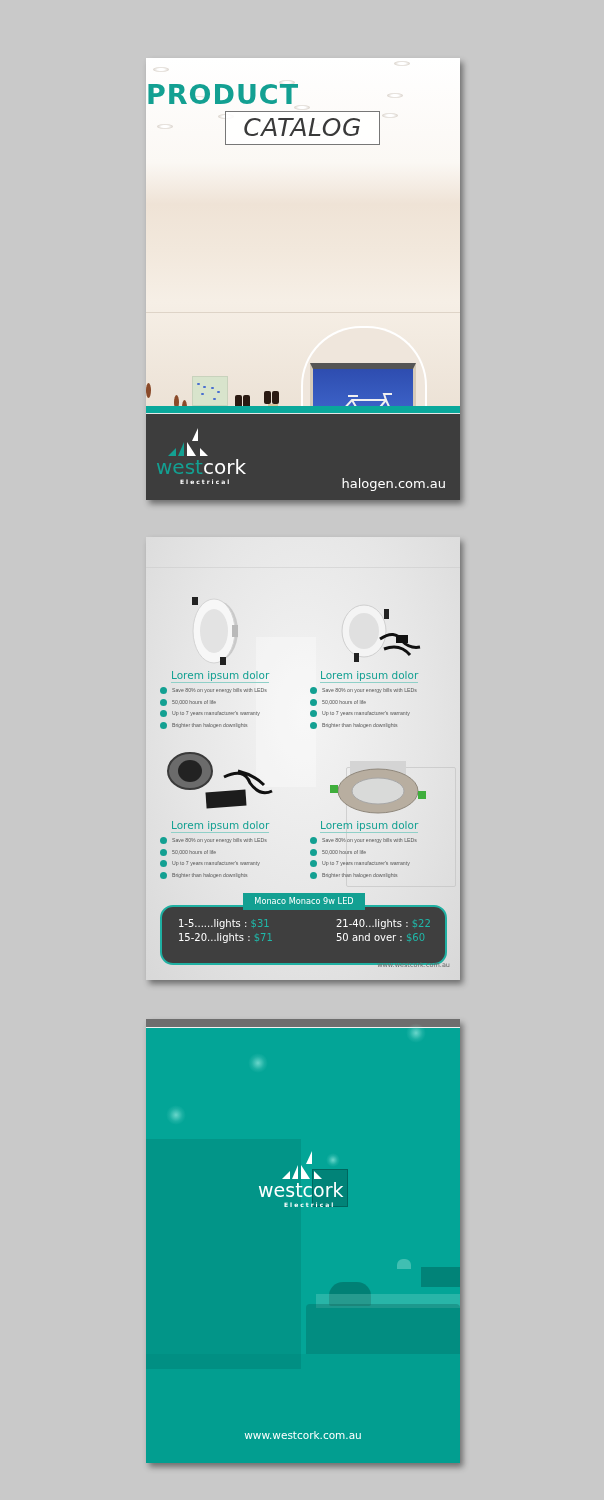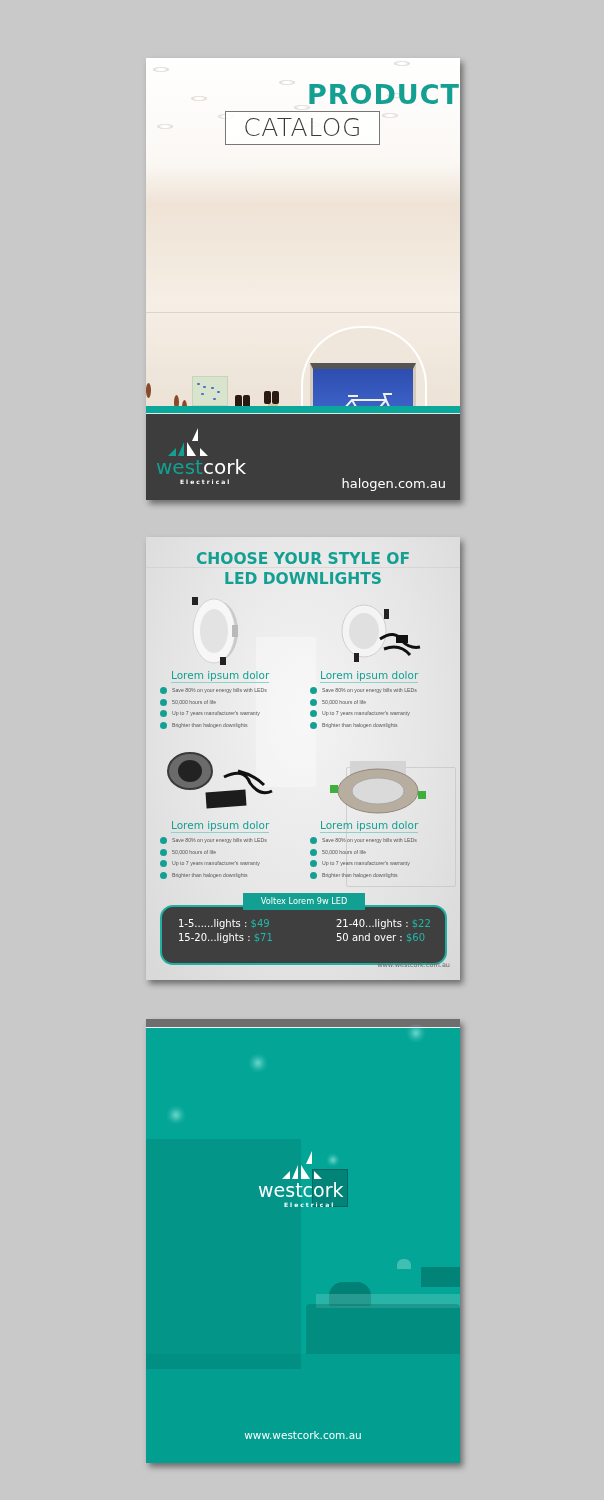--- a/index.html
+++ b/index.html
@@ -28,26 +28,26 @@
   .mapboard { position: absolute; left: 46px; top: 318px; width: 36px; height: 30px; background: #d8e4cc; border: 1px solid #c8d2bc; }
   .mapdot { position: absolute; width: 3px; height: 2px; background: #4a6fd0; border-radius: 1px; }
   .hanging { position: absolute; width: 5px; height: 15px; background: #8a4a2a; border-radius: 50%; }
   .monitor { position: absolute; left: 0; top: 370px; width: 24px; height: 20px; background: #1c1c1c; }
   .floorbase { position: absolute; left: 0; top: 396px; width: 314px; height: 12px; background: #4b4134; }
 
   .teal-band { position: absolute; left: 0; top: 348px; width: 314px; height: 7px; background: #0aa89b; }
   .white-sep { position: absolute; left: 0; top: 355px; width: 314px; height: 1px; background: #e6e6e6; }
   .p1-footer { position: absolute; left: 0; top: 356px; width: 314px; height: 86px; background: #3d3d3d; }
 
-  .p1-title { position: absolute; left: 0; top: 22px; width: 314px; text-align: right;
+  .p1-title { position: absolute; left: 0; top: 22px; width: 314px; text-align: left;
     font-family: "DejaVu Sans", sans-serif; font-weight: bold; font-size: 27px; letter-spacing: 1px;
     color: #13a092; line-height: 30px; }
   .p1-subtitle-box { position: absolute; left: 79px; top: 53px; width: 155px; height: 34px;
     border: 1px solid #777; background: rgba(255,255,255,0.85); text-align: center; }
-  .p1-subtitle { font-family: "DejaVu Sans", sans-serif; font-size: 25px; color: #3a3a3a; line-height: 32px; letter-spacing: 0.5px; font-weight: 300; }
+  .p1-subtitle { font-family: "DejaVu Sans", sans-serif; font-size: 25px; color: #3a3a3a; line-height: 32px; letter-spacing: 0.5px; font-weight: 300; font-style: italic; }
 
   .logo { position: absolute; }
   .logo-mark { position: absolute; left: 0; top: 0; width: 46px; height: 28px; }
   .logo-word { position: absolute; white-space: nowrap; font-family: "DejaVu Sans", sans-serif; }
   .logo-sub { position: absolute; white-space: nowrap; font-family: "DejaVu Sans", sans-serif; font-weight: bold; letter-spacing: 2px; }
 
   .p1-url { position: absolute; right: 14px; top: 62px; font-size: 13px; color: #ffffff;
     font-family: "DejaVu Sans", sans-serif; }
 
   
@@ -168,24 +168,20 @@
     </div>
     <div class="p1-url">halogen.com.au</div>
   </div>
 </div>
 
 <div class="page" id="page2">
   <div class="p2-bgdetail" style="left:0;top:30px;width:314px;height:1px;border:none;background:rgba(200,200,200,0.5)"></div>
   <div class="p2-bgdetail" style="left:200px;top:230px;width:110px;height:120px;border-radius:2px"></div>
   <div class="p2-bgdetail" style="left:110px;top:100px;width:60px;height:150px;border:none;background:rgba(255,255,255,0.35)"></div>
 
-  <div class="p2-title">
-    <div>CHOOSE YOUR STYLE OF</div>
-    <div>LED DOWNLIGHTS</div>
-  </div>
 
   <div class="product" style="left:0;top:0">
     <svg class="product-img" style="left:42px;top:58px" width="58" height="72" viewBox="0 0 58 72">
       <ellipse cx="30" cy="36" rx="20" ry="30" fill="#c9c9c9"></ellipse>
       <ellipse cx="26" cy="36" rx="21" ry="32" fill="#f7f7f7" stroke="#d4d4d4"></ellipse>
       <ellipse cx="26" cy="36" rx="14" ry="22" fill="#e3e3e3"></ellipse>
       <rect x="44" y="30" width="6" height="12" fill="#b9b9b9"></rect>
       <rect x="4" y="2" width="6" height="8" fill="#222"></rect>
       <rect x="32" y="62" width="6" height="8" fill="#222"></rect>
     </svg>
@@ -243,23 +239,23 @@
     <div class="prod-heading" style="left:10px;top:282px">Lorem ipsum dolor</div>
     <ul class="bullets" style="left:0;top:299px">
       <li><span class="dot"></span><span>Save 80% on your energy bills with LEDs</span></li>
       <li><span class="dot"></span><span>50,000 hours of life</span></li>
       <li><span class="dot"></span><span>Up to 7 years manufacturer's warranty</span></li>
       <li><span class="dot"></span><span>Brighter than halogen downlights</span></li>
     </ul>
   </div>
 
   <div class="price-box"></div>
-  <div class="price-label">Voltex Lorem 9w LED</div>
+  <div class="price-label">Monaco Monaco 9w LED</div>
   <div class="price-row" style="left:32px;top:381px">
-    <span>1-5......lights :</span> <span class="amt">$49</span>
+    <span>1-5......lights :</span> <span class="amt">$31</span>
   </div>
   <div class="price-row" style="left:32px;top:395px">
     <span>15-20...lights :</span> <span class="amt">$71</span>
   </div>
   <div class="price-row" style="left:190px;top:381px">
     <span>21-40...lights :</span> <span class="amt">$22</span>
   </div>
   <div class="price-row" style="left:190px;top:395px">
     <span>50 and over  :</span> <span class="amt">$60</span>
   </div>

